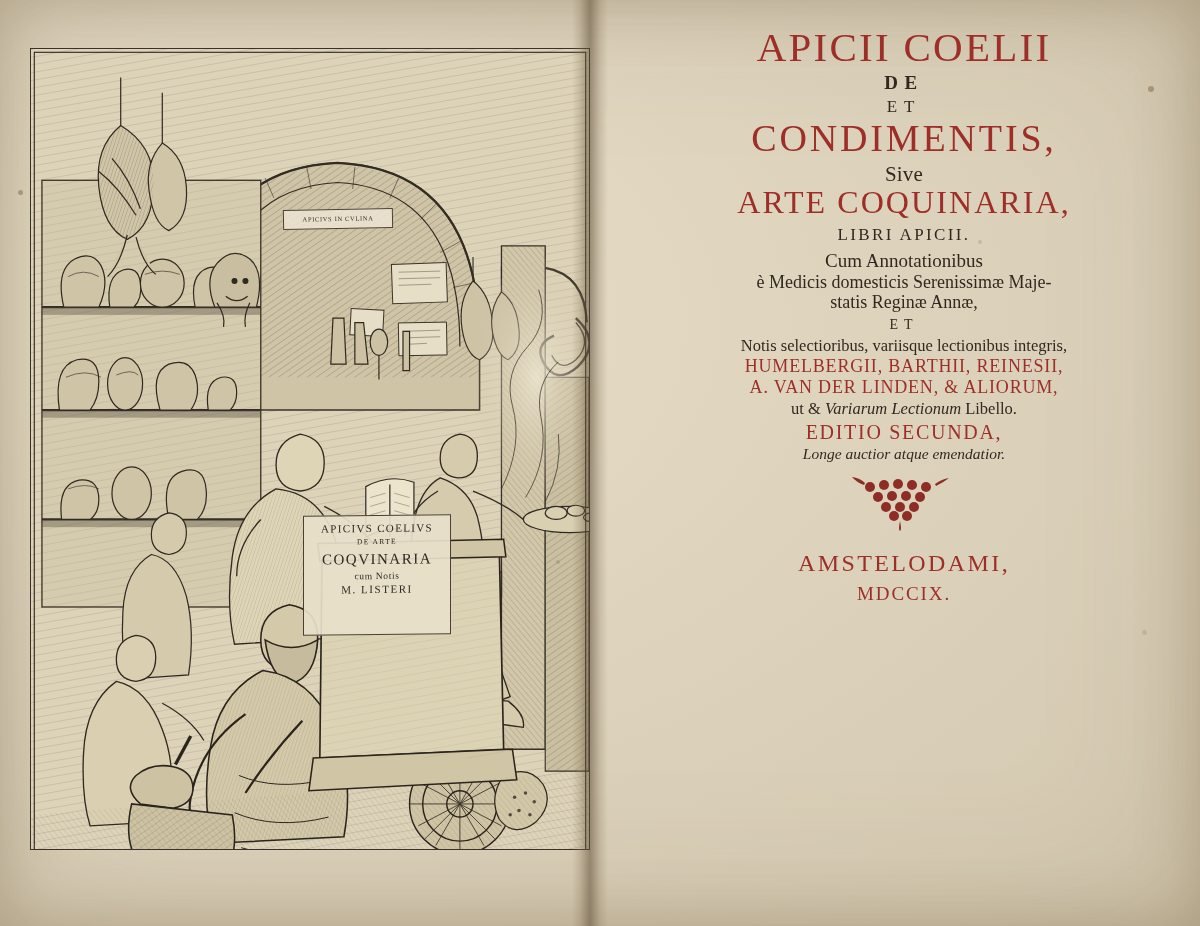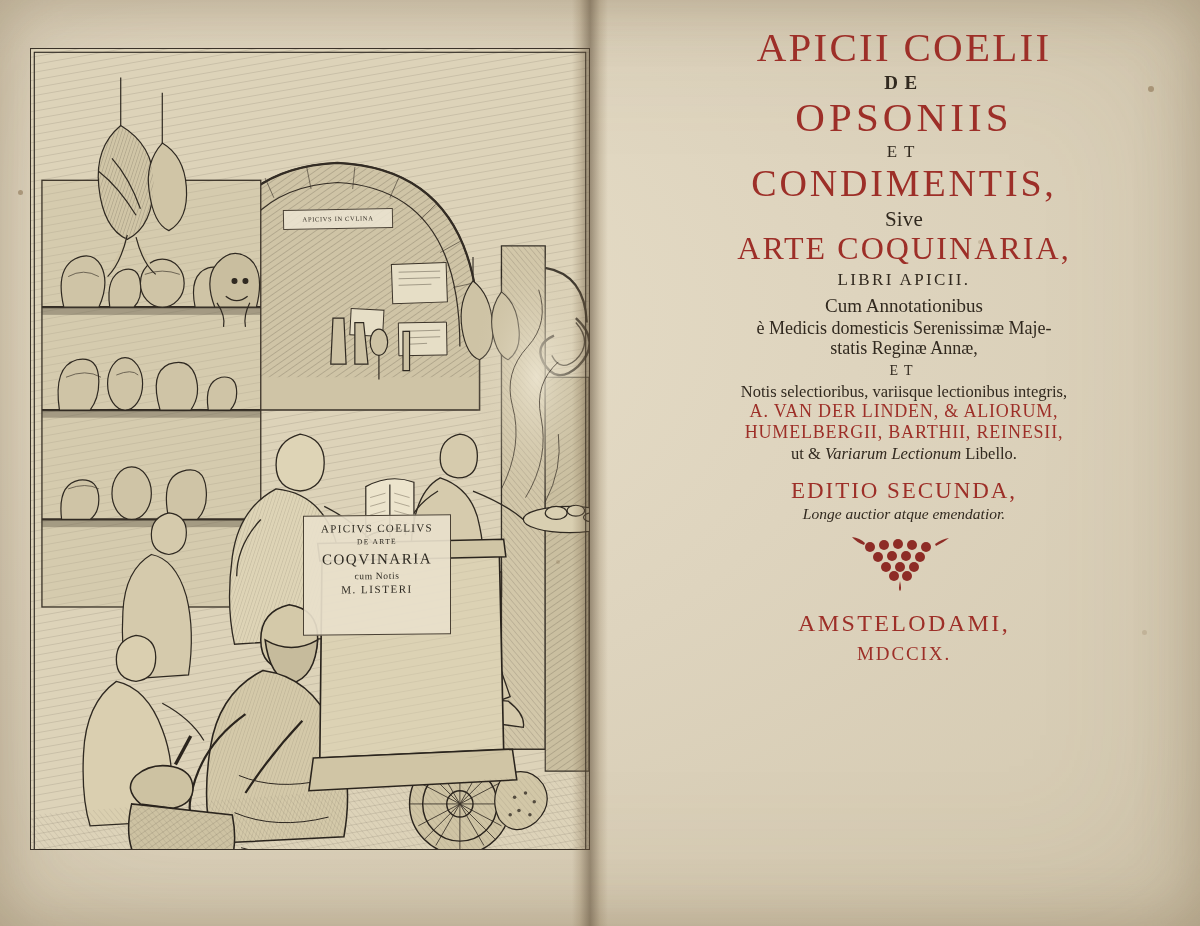--- a/index.html
+++ b/index.html
@@ -209,24 +209,24 @@
     letter-spacing: 0.045em;
     font-variant: small-caps;
     margin: 2px 0;
   }
   .t-ut {
     font-size: 16.5px;
     margin: 3px 0 4px;
   }
   .t-ut i { font-style: italic; }
   .t-editio {
-    font-size: 23px;
+    font-size: 20px;
     letter-spacing: 0.085em;
     font-variant: small-caps;
-    margin: 16px 0 3px;
+    margin: 5px 0 3px;
   }
   .t-longe {
     font-size: 15.5px;
     font-style: italic;
     margin: 2px 0 0;
   }
 
   .ornament {
     margin: 14px auto 10px;
     width: 120px;
@@ -557,33 +557,32 @@
     <div class="spec" style="left:556px;top:560px;width:4px;height:4px;opacity:.5;"></div>
   </div>
 
   <div class="gutter"></div>
 
   <div class="leaf-right">
     <div class="title-block">
 
       <p class="ln t-apicii red">APICII COELII</p>
       <p class="ln t-de blk">DE</p>
-      <p class="ln t-opsoniis red">OPSONIIS</p>
       <p class="ln t-et1 blk">ET</p>
       <p class="ln t-condimentis red">CONDIMENTIS,</p>
       <p class="ln t-sive blk">Sive</p>
       <p class="ln t-arte red">ARTE COQUINARIA,</p>
       <p class="ln t-libri blk">LIBRI APICII.</p>
       <p class="ln t-cum blk">Cum Annotationibus</p>
       <p class="ln t-medicis blk">è Medicis domesticis Serenissimæ Maje-</p>
       <p class="ln t-statis blk">statis Reginæ Annæ,</p>
       <p class="ln t-et2 blk">ET</p>
       <p class="ln t-notis blk">Notis selectioribus, variisque lectionibus integris,</p>
+      <p class="ln t-humel red">HUMELBERGII, BARTHII, REINESII,</p>
       <p class="ln t-avan red">A. VAN DER LINDEN, &amp; ALIORUM,</p>
-      <p class="ln t-humel red">HUMELBERGII, BARTHII, REINESII,</p>
       <p class="ln t-ut blk"><span>ut &amp; </span><i>Variarum Lectionum</i><span> Libello.</span></p>
       <p class="ln t-editio red">EDITIO SECUNDA,</p>
       <p class="ln t-longe blk">Longe auctior atque emendatior.</p>
 
       <svg class="ornament" viewBox="0 0 120 54">
         <g fill="#8e2c26">
           <circle cx="26" cy="10" r="5"></circle>
             <circle cx="40" cy="8" r="5"></circle>
           <circle cx="54" cy="7" r="5"></circle>
             <circle cx="68" cy="8" r="5"></circle>

